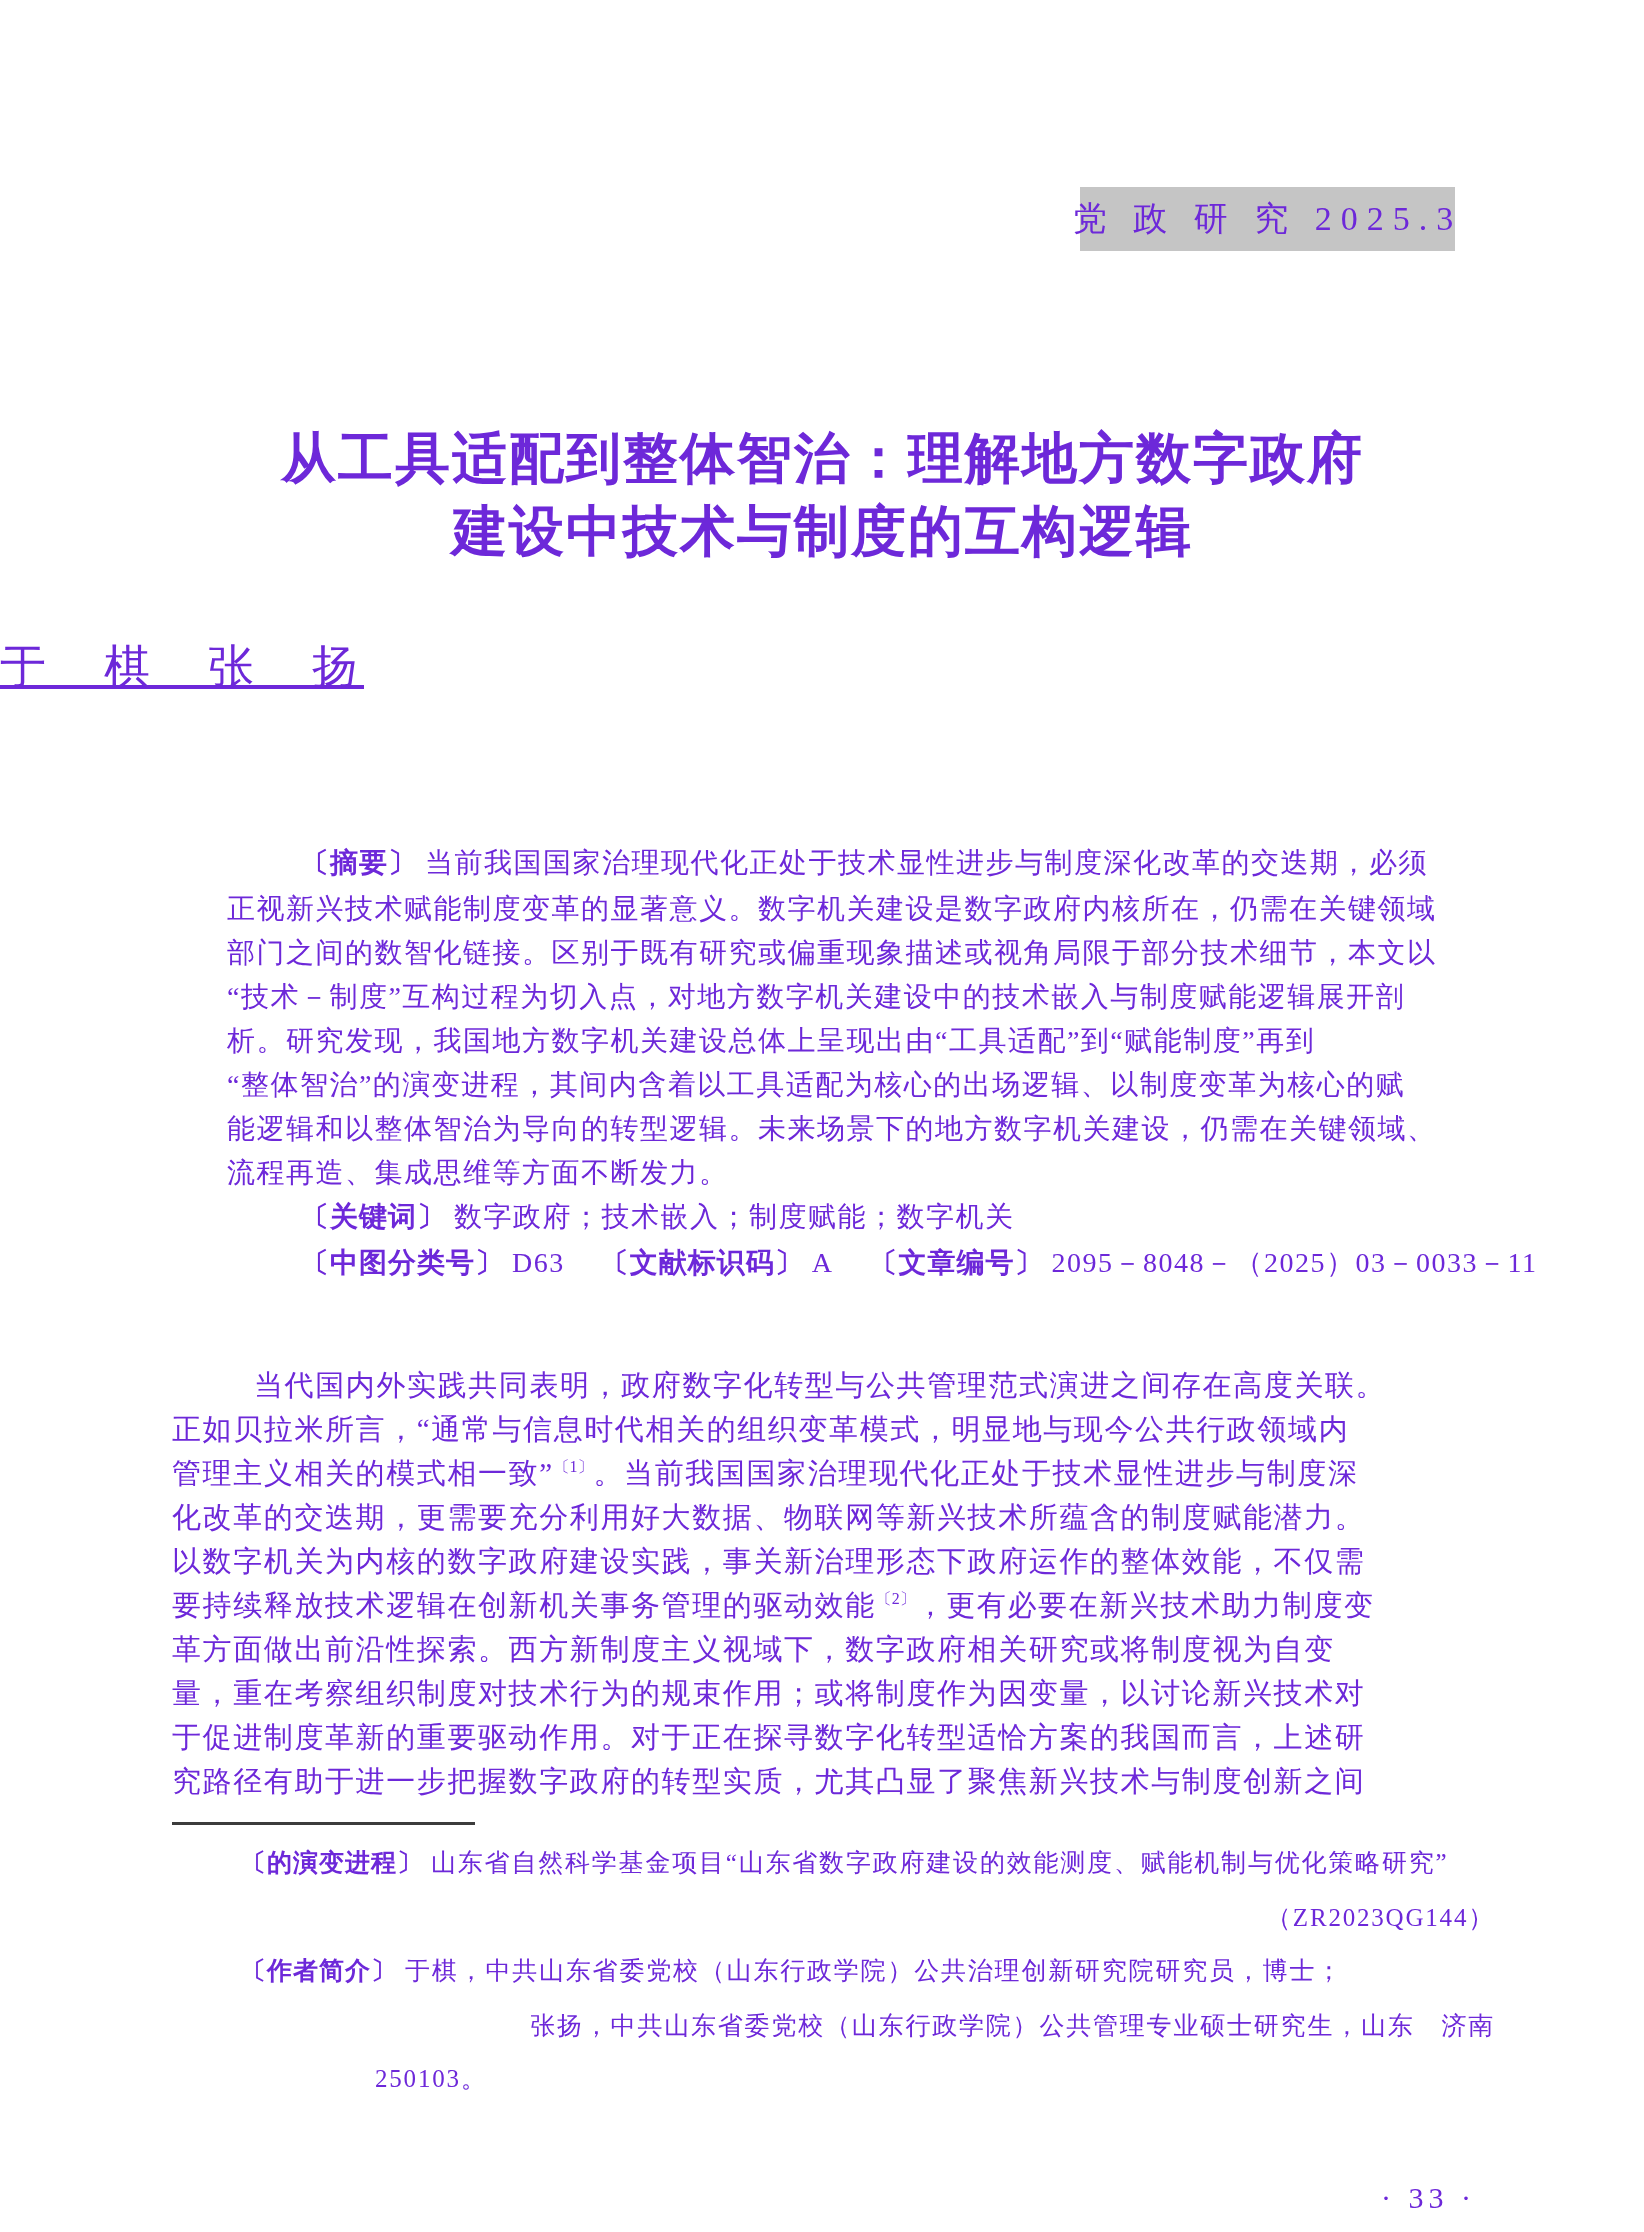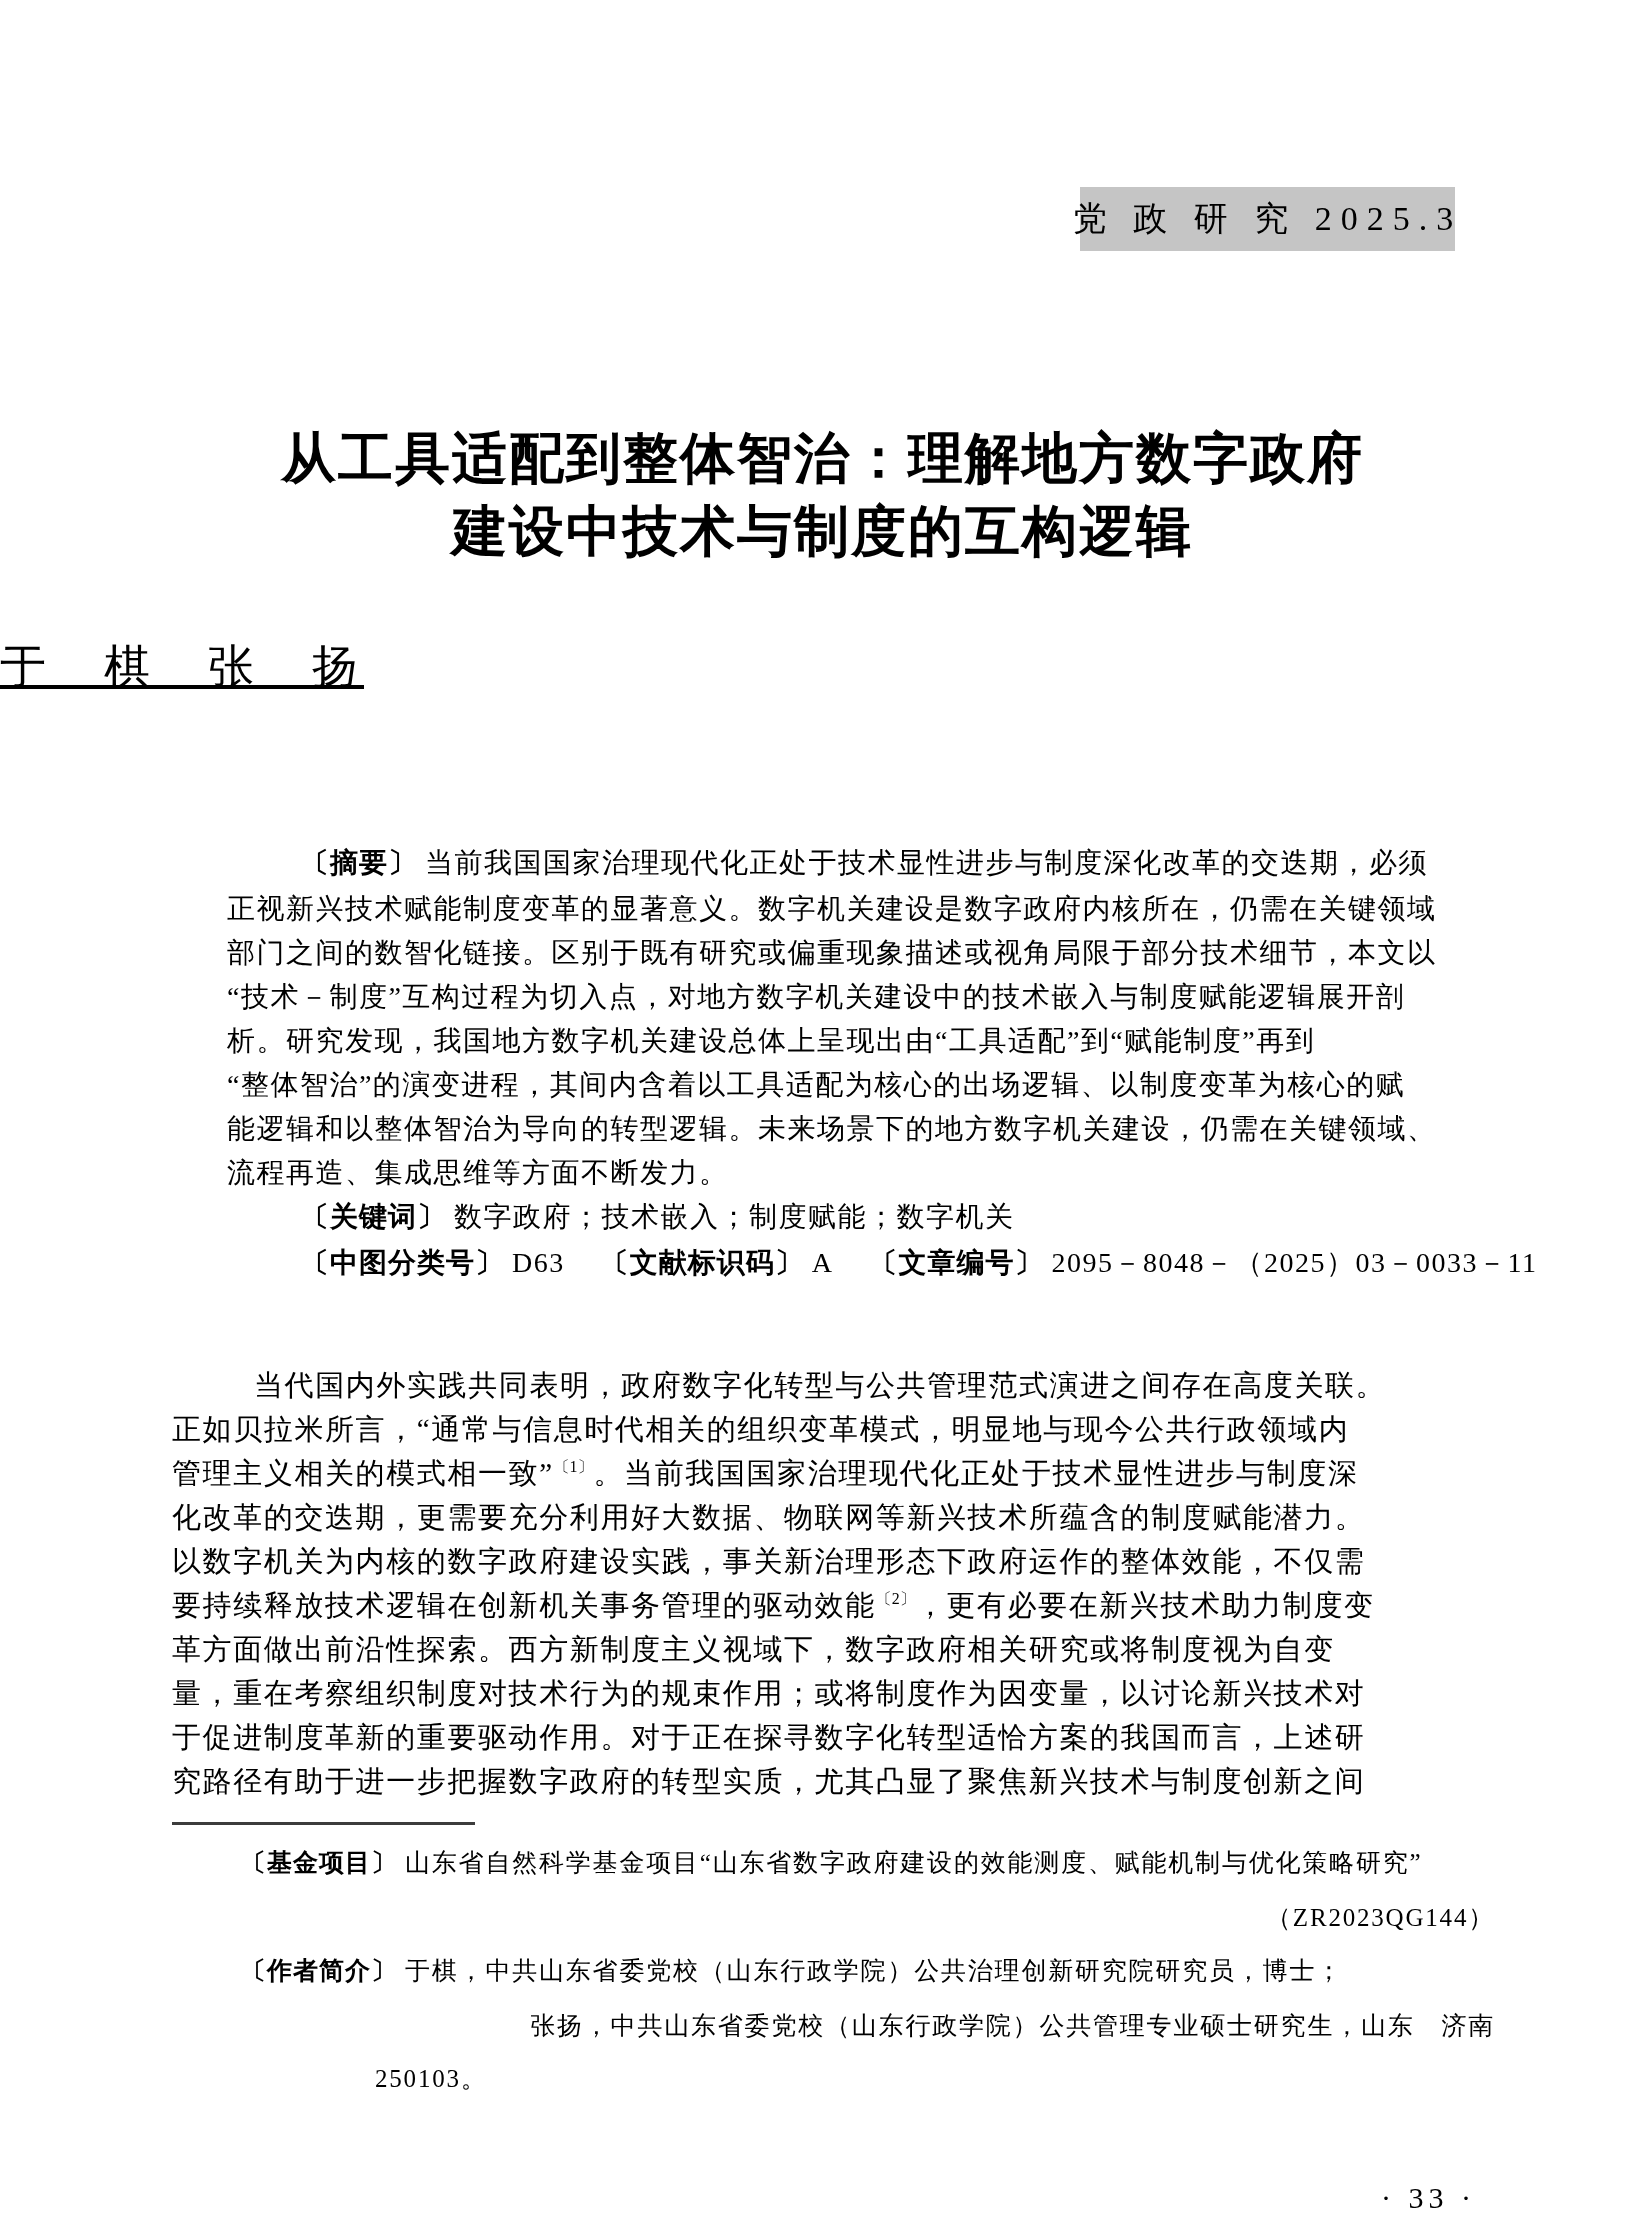--- a/index.html
+++ b/index.html
@@ -1,18 +1,18 @@
 <!DOCTYPE html>
 <html><head>
 <meta charset="utf-8">
 <style>
   html,body { margin:0; padding:0; background:#e8e8e8; }
   .page {
     position:relative; width:1645px; height:2233px; margin:0 auto;
-    background:#ffffff; color:#000000; overflow:hidden;
+    background:#ffffff; color:#6d28d9; overflow:hidden;
     font-family:"Liberation Serif", serif;
   }
   .banner {
     position:absolute; left:1080px; top:187px; width:375px; height:64px;
     background:#c5c5c5; display:flex; align-items:center; justify-content:center;
     font-size:34px; letter-spacing:9px; white-space:nowrap;
   }
   .title {
     position:absolute; left:0; top:422px; width:100%;
     text-align:center; font-size:55px; font-weight:bold; line-height:73px;
@@ -96,21 +96,21 @@
     <div class="line"><span>要持续释放技术逻辑在创新机关事务管理的驱动效能</span><sup class="ref">〔2〕</sup><span>，更有必要在新兴技术助力制度变</span></div>
     <div class="line">革方面做出前沿性探索。西方新制度主义视域下，数字政府相关研究或将制度视为自变</div>
     <div class="line">量，重在考察组织制度对技术行为的规束作用；或将制度作为因变量，以讨论新兴技术对</div>
     <div class="line">于促进制度革新的重要驱动作用。对于正在探寻数字化转型适恰方案的我国而言，上述研</div>
     <div class="line">究路径有助于进一步把握数字政府的转型实质，尤其凸显了聚焦新兴技术与制度创新之间</div>
   </div>
 
   <div class="divider"></div>
 
   <div class="footnotes">
-    <div class="line"><span class="label">〔基金项目〕</span><span>山东省自然科学基金项目“山东省数字政府建设的效能测度、赋能机制与优化策略研究”</span></div>
+    <div class="line"><span class="label">〔的演变进程〕</span><span>山东省自然科学基金项目“山东省数字政府建设的效能测度、赋能机制与优化策略研究”</span></div>
     <div class="line fn-cont">（ZR2023QG144）</div>
     <div class="line"><span class="label">〔作者简介〕</span><span>于棋，中共山东省委党校（山东行政学院）公共治理创新研究院研究员，博士；</span></div>
     <div class="line fn-cont">张扬，中共山东省委党校（山东行政学院）公共管理专业硕士研究生，山东　济南</div>
     <div class="line fn-cont2">250103。</div>
   </div>
 
   <div class="pageno">· 33 ·</div>
 
 </div>
 

